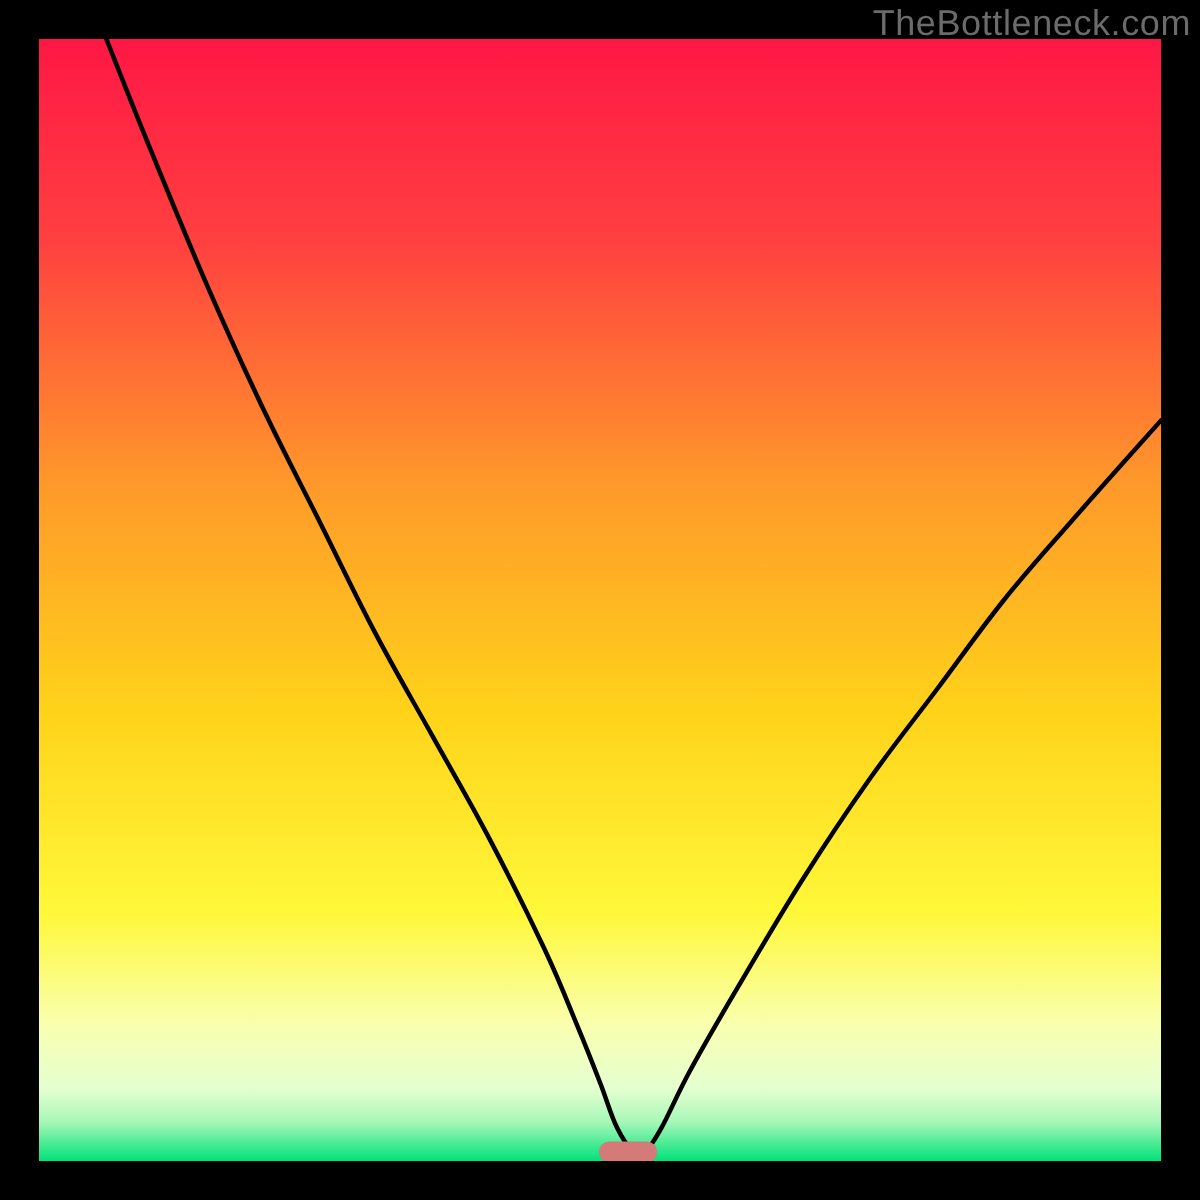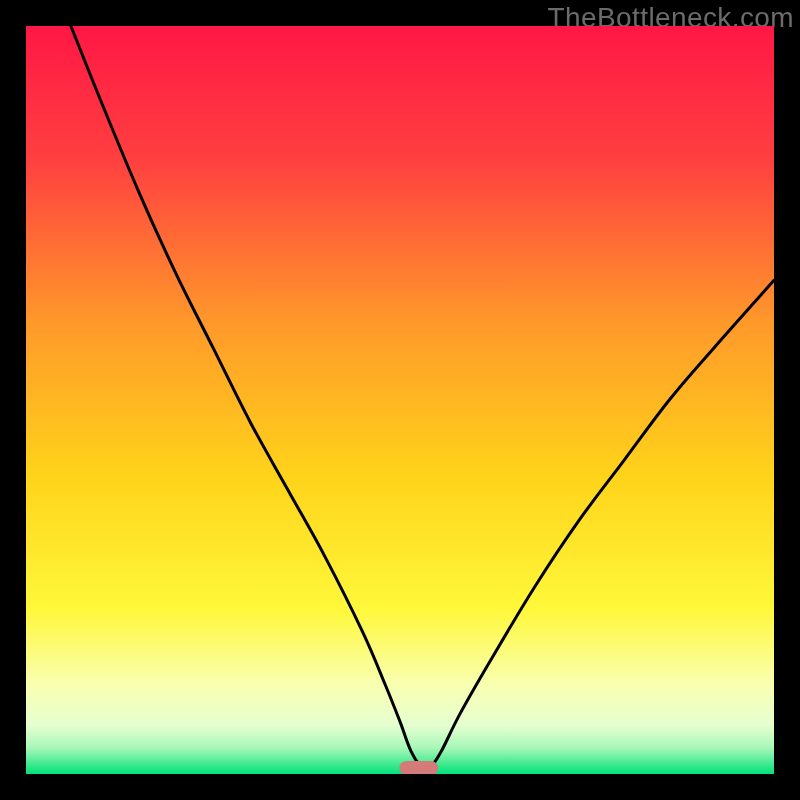--- a/index.html
+++ b/index.html
@@ -28,21 +28,21 @@
     display: block;
     width: 748px;
     height: 748px;
   }
   .watermark {
     position: absolute;
     top: 2px;
     right: 6px;
     color: #6b6b6b;
     font-family: Arial, Helvetica, sans-serif;
-    font-size: 28px;
+    font-size: 24px;
     letter-spacing: 0.4px;
     user-select: none;
   }
 </style>
 </head>
 <body>
 
 <div class="frame">
 
   <div class="watermark">TheBottleneck.com</div>

